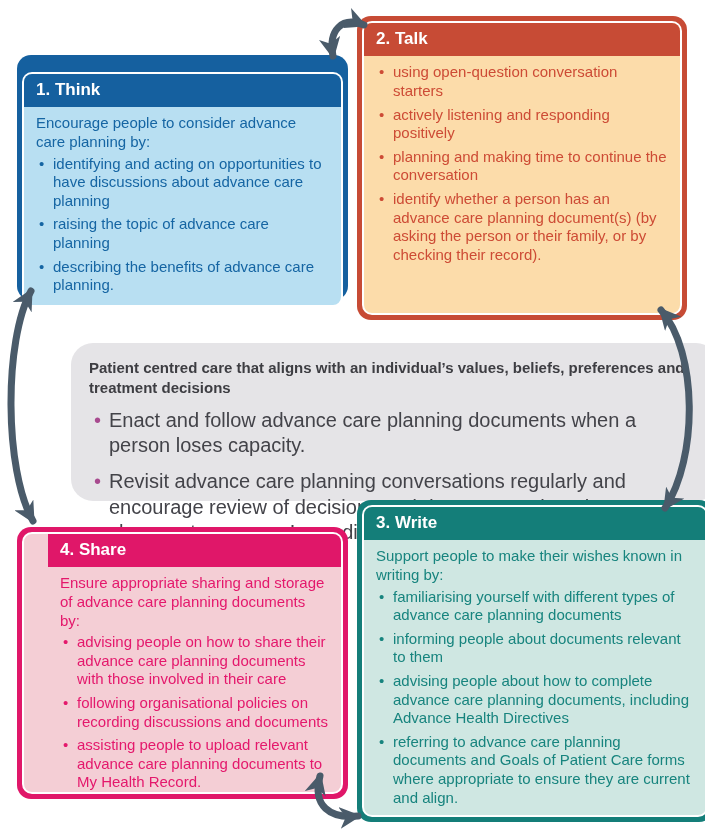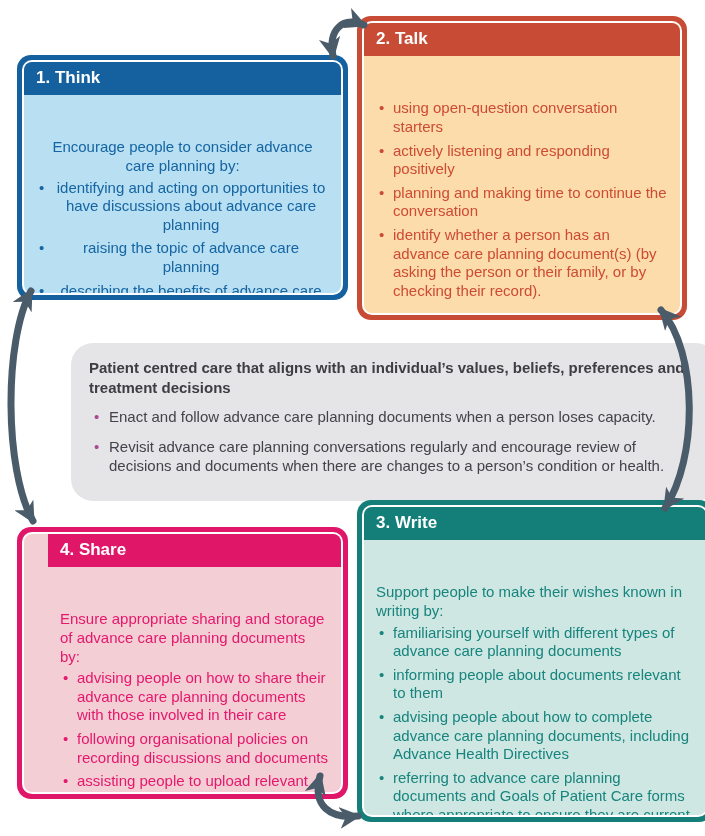--- a/index.html
+++ b/index.html
@@ -5,32 +5,32 @@
   html,body{margin:0;padding:0;}
   body{
     width:705px;height:836px;position:relative;background:#ffffff;
     font-family:"Liberation Sans","DejaVu Sans",sans-serif;
     -webkit-font-smoothing:antialiased;
   }
   .stage{position:absolute;inset:0;width:705px;height:836px;}
 
   
   .panel{position:absolute;border-radius:14px;padding:5px;box-sizing:border-box;}
-  .inner{border:2px solid #ffffff;border-radius:10px;overflow:hidden;height:100%;box-sizing:border-box;display:flex;flex-direction:column;gap:36px;}
+  .inner{border:2px solid #ffffff;border-radius:10px;overflow:hidden;height:100%;box-sizing:border-box;display:flex;flex-direction:column;}
   .hdr{margin:0;font-size:17px;font-weight:bold;color:#ffffff;padding:6px 12px 7px;line-height:1.2;}
   .bd{flex:1;padding:7px 12px 8px;font-size:15px;line-height:1.24;}
   .bd p{margin:0 0 3px 0;}
   .bd ul{list-style:none;margin:0;padding:0;}
   .bd li{position:relative;padding-left:17px;margin:0 0 5px 0;}
   .bd li::before{content:"\2022";position:absolute;left:3px;top:0;}
 
   .think{left:17px;top:55px;width:331px;height:245px;background:var(--think_header);}
-  .think .inner{background:var(--think_body);}
+  .think .inner{background:var(--think_body);margin-top:12px;}
   .think .hdr{background:var(--think_header);}
-  .think .bd{color:var(--think_text);text-align:center;}
+  .think .bd{color:var(--think_text);}
 
   .talk{left:357px;top:16px;width:330px;height:304px;background:var(--talk_header);}
   .talk .inner{background:var(--talk_body);}
   .talk .hdr{background:var(--talk_header);}
   .talk .bd{color:var(--talk_text);}
 
   .write{left:357px;top:500px;width:356px;height:322px;background:var(--write_header);}
   .write .inner{background:var(--write_body);}
   .write .hdr{background:var(--write_header);}
   .write .bd{color:var(--write_text);}
@@ -40,21 +40,21 @@
   .share .hdr{background:var(--share_header);}
   .share .bd{color:var(--share_text);}
 
   
   .center{
     position:absolute;left:23px;top:343px;width:647px;height:158px;
     background:var(--center_bg);border-radius:22px;box-sizing:border-box;
     padding:15px 18px 12px;color:var(--center_text);margin-left:48px;
   }
   .center h3{margin:0;font-size:15px;line-height:1.3;color:var(--center_title);}
-  .center ul{list-style:none;margin:11px 0 0 0;padding:0;font-size:15px;line-height:1.26;}
+  .center ul{list-style:none;margin:11px 0 0 0;padding:0;font-size:20px;line-height:1.26;}
   .center li{position:relative;padding-left:20px;margin:0 0 11px 0;}
   .center li::before{content:"\2022";position:absolute;left:5px;top:0;color:var(--center_bullet);}
 
   
   svg.arrows{position:absolute;inset:0;pointer-events:none;}
   svg.arrows path.arrow{fill:none;stroke:var(--arrow);stroke-width:7;stroke-linecap:round;}
   svg.arrows marker path{fill:var(--arrow);}
 </style>
 </head>
 <body>

